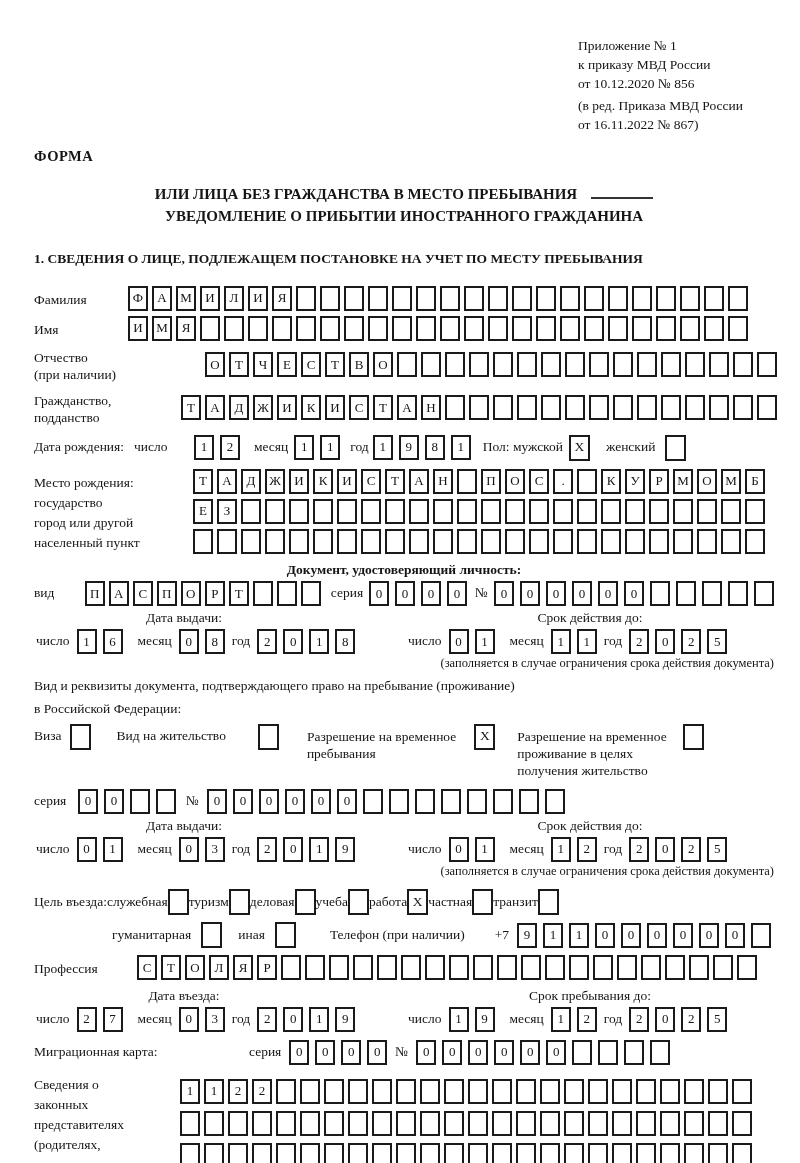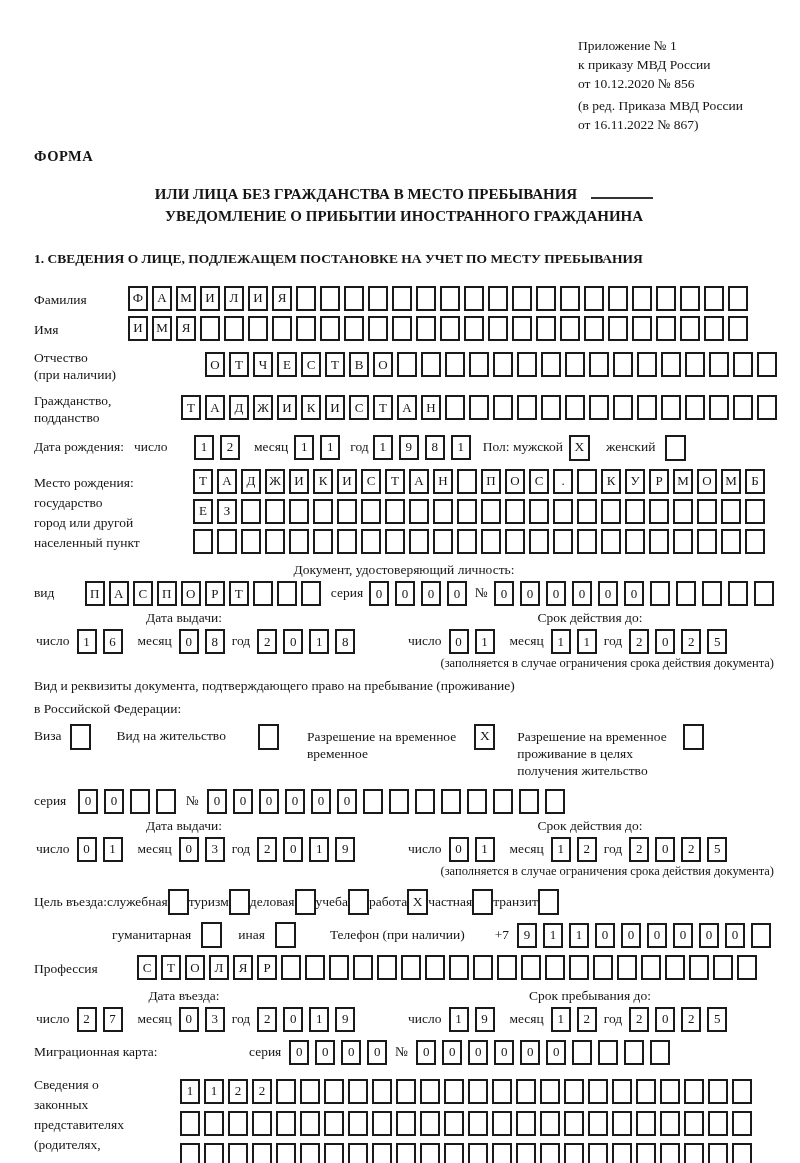--- a/index.html
+++ b/index.html
@@ -16,21 +16,21 @@
   .row{display:flex;align-items:center;margin-top:5px;}
   .lbl{flex:0 0 auto;padding-top:4px;}
   .cells{display:flex;gap:4px;flex:0 0 auto;}
   .cell{box-sizing:border-box;flex:0 0 auto;width:20px;height:25px;border:2px solid #1a1a1a;
         display:flex;align-items:center;justify-content:center;font-size:13px;background:#fff;}
   .dcells{gap:6px;}
   .cb{box-sizing:border-box;flex:0 0 auto;width:21px;height:26px;border:2px solid #1a1a1a;
       display:inline-flex;align-items:center;justify-content:center;font-size:13.5px;background:#fff;}
   .mlbl{padding-top:4px;}
   .stack{display:flex;flex-direction:column;gap:5px;}
-  .doc-title{text-align:center;font-weight:normal;margin-top:8px;}
+  .doc-title{text-align:center;font-weight:bold;margin-top:8px;}
   .dates{display:flex;margin-top:4px;}
   .dates-left{width:372px;}
   .dates-right{flex:1;}
   .dhead{text-align:center;}
   .dhead.l{width:300px;}
   .drow{display:flex;align-items:center;gap:5px;margin-top:2px;}
   .drow .t{padding:0 2px;}
   .note{font-size:12.5px;text-align:right;margin-top:2px;}
   .opts{gap:8px;align-items:flex-start;margin-top:6px;}
   .opt-multi{text-align:left;line-height:17px;padding-top:4px;}
@@ -393,21 +393,21 @@
   <div style="margin-top:6px">Вид и реквизиты документа, подтверждающего право на пребывание (проживание)</div>
   <div style="margin-top:6px">в Российской Федерации:</div>
 
   <div class="row opts">
     <span class="mlbl">Виза</span>
     <span class="cb"></span>
     <span class="mlbl" style="margin-left:18px">Вид на жительство</span>
     <span class="cb" style="margin-left:24px"></span>
     <div class="opt-multi" style="margin-left:20px">
       <div>Разрешение на временное</div>
-      <div>временное</div>
+      <div>пребывания</div>
     </div>
     <span class="cb" style="margin-left:10px">X</span>
     <div class="opt-multi" style="margin-left:14px">
       <div>Разрешение на временное</div>
       <div>проживание в целях</div>
       <div>получения жительство</div>
     </div>
     <span class="cb" style="margin-left:8px"></span>
   </div>
 

